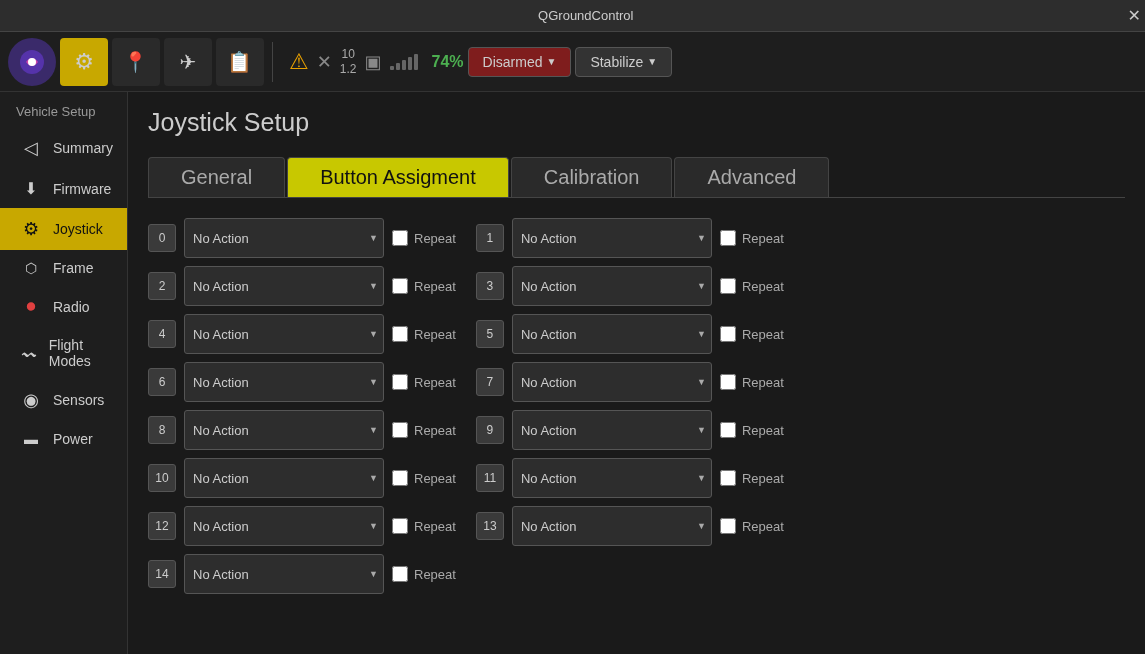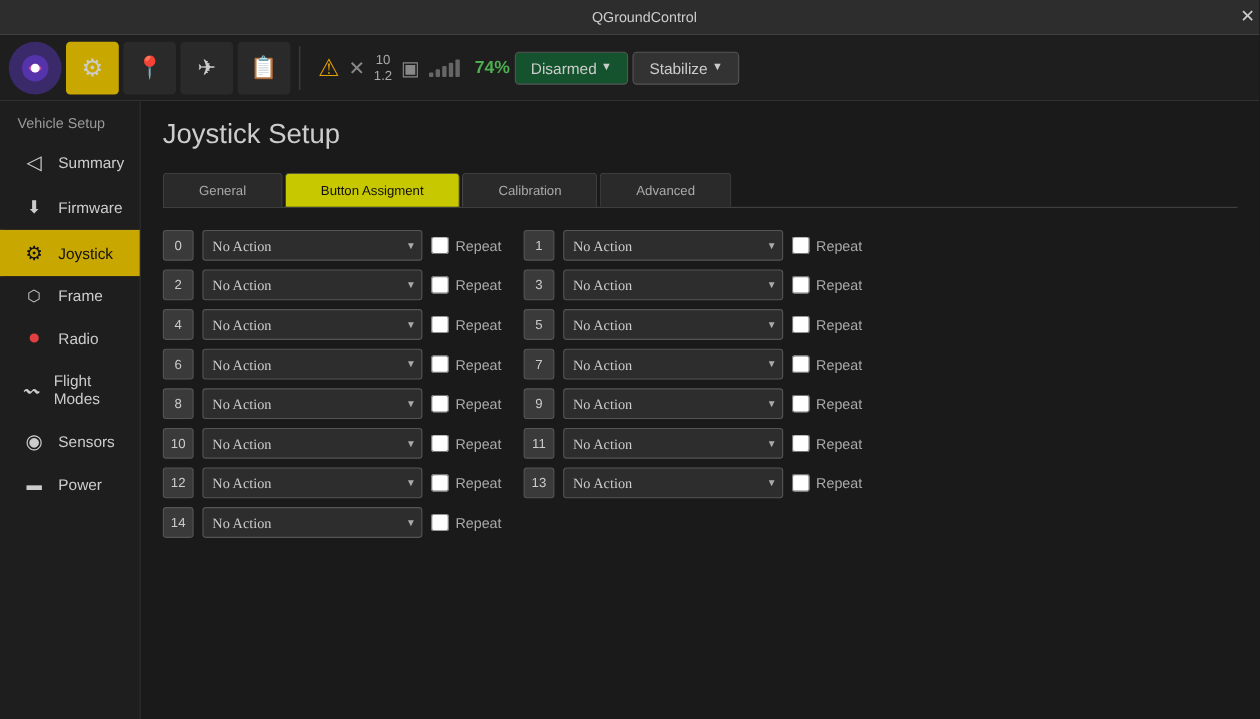--- a/index.html
+++ b/index.html
@@ -88,21 +88,21 @@
       color: #e8a000;
       font-size: 22px;
     }
     .battery-pct {
       color: #4caf50;
       font-size: 16px;
       font-weight: bold;
       margin-left: 10px;
     }
     .arm-btn {
-      background: #14532d;
+      background: #7f1d1d;
       border: 1px solid #555;
       border-radius: 4px;
       color: #ccc;
       padding: 6px 14px;
       font-size: 14px;
       cursor: pointer;
       display: flex;
       align-items: center;
       gap: 4px;
     }
@@ -191,21 +191,21 @@
       margin-bottom: 20px;
       border-bottom: 1px solid #444;
     }
     .tab {
       padding: 8px 32px;
       background: #2a2a2a;
       border: 1px solid #444;
       border-bottom: none;
       color: #aaa;
       cursor: pointer;
-      font-size: 12px;
+      font-size: 20px;
       border-radius: 4px 4px 0 0;
     }
     .tab.active {
       background: #c8c800;
       color: #111;
       font-weight: 500;
     }
 
     
     .button-grid {
@@ -230,31 +230,30 @@
       border-radius: 3px;
       display: flex;
       align-items: center;
       justify-content: center;
       color: #ccc;
       font-size: 12px;
       flex-shrink: 0;
     }
     .action-select {
       width: 200px;
-      height: 28px;
+      height: 40px;
       background: #2d2d2d;
       border: 1px solid #555;
       border-radius: 3px;
       color: #ccc;
       font-size: 13px;
       padding: 0 8px;
       appearance: none;
       cursor: pointer;
       position: relative;
-      font-family: Liberation Serif, serif;
     }
     .select-wrapper {
       position: relative;
       display: inline-block;
     }
     .select-wrapper::after {
       content: '▼';
       position: absolute;
       right: 6px;
       top: 50%;

